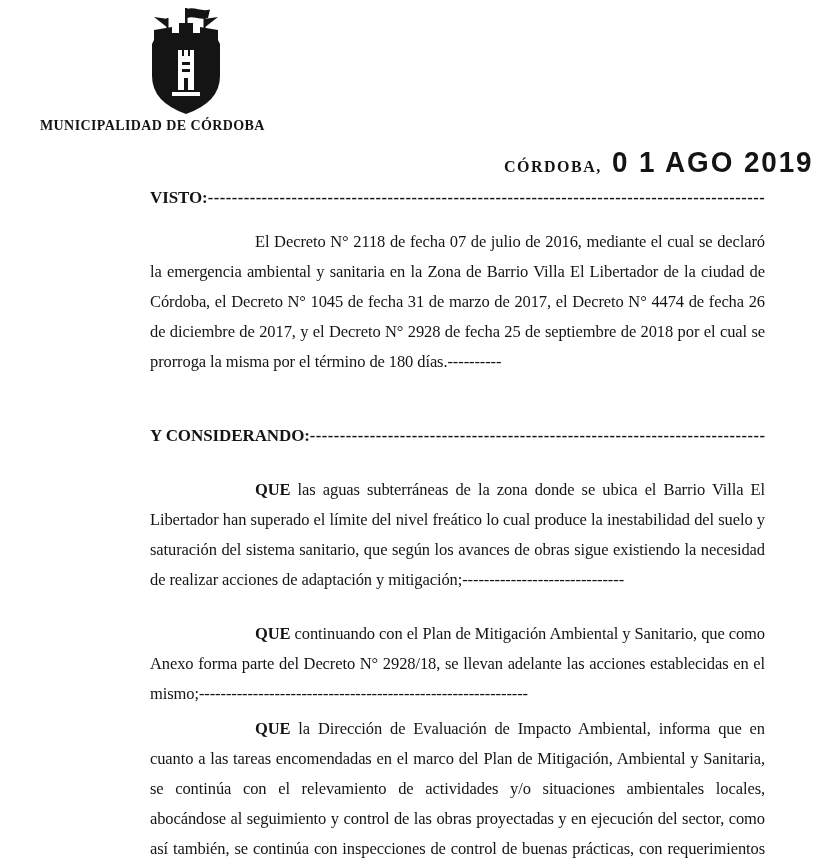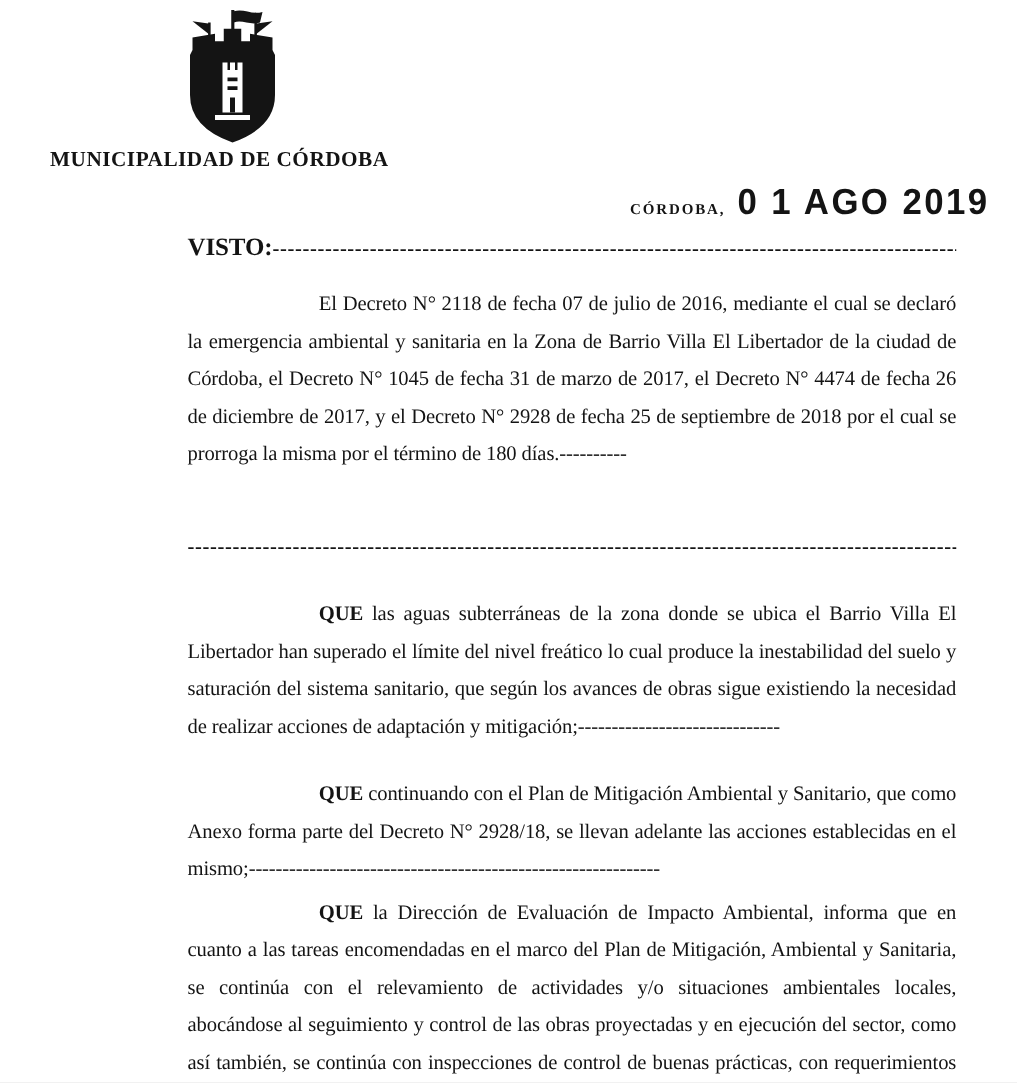--- a/index.html
+++ b/index.html
@@ -8,40 +8,40 @@
     width:823px; height:866px;
     margin:0 auto;
     background:#ffffff;
     overflow:hidden;
     color:#141414;
     font-family:"Liberation Serif", serif;
   }
   .logo { position:absolute; left:138px; top:6px; width:96px; height:110px; }
   .org-name {
     position:absolute; left:40px; top:118px;
-    font-size:17px; font-weight:bold; letter-spacing:0.4px;
+    font-size:14px; font-weight:bold; letter-spacing:0.4px;
     white-space:nowrap;
   }
   .dateline {
     position:absolute; left:504px; top:146px;
     display:flex; align-items:baseline; gap:10px; white-space:nowrap;
   }
-  .city-label { font-size:12px; font-weight:bold; letter-spacing:1.5px; }
+  .city-label { font-size:16px; font-weight:bold; letter-spacing:1.5px; }
   .date-stamp {
     font-family:"Liberation Sans", sans-serif;
     font-weight:bold; font-size:29px; letter-spacing:2px;
     transform:scaleX(0.96); transform-origin:left bottom;
   }
   .body-text {
     position:absolute; left:150px; top:183px; width:615px;
     font-size:16.5px; line-height:30px;
     text-align:justify; letter-spacing:-0.1px;
   }
   .heading-line { display:flex; align-items:baseline; }
-  .heading-label { font-weight:bold; font-size:20px; white-space:nowrap; }
+  .heading-label { font-weight:bold; font-size:17px; white-space:nowrap; }
   .dash-fill {
     flex:1; overflow:hidden; white-space:nowrap;
     font-weight:bold; letter-spacing:0.5px;
   }
   .para { margin:0; text-indent:105px; }
   .para-lead { font-weight:bold; }
   .mt-after-heading { margin-top:14px; }
   .mt-section { margin-top:44px; }
   .mt-para { margin-top:24px; }
   .mt-para-sm { margin-top:5px; }
@@ -85,20 +85,21 @@
   <div class="body-text">
 
     <div class="heading-line">
       <span class="heading-label">VISTO:</span>
       <span class="dash-fill">------------------------------------------------------------------------------------------------------------------------------------</span>
     </div>
 
     <p class="para mt-after-heading">El Decreto N° 2118 de fecha 07 de julio de 2016, mediante el cual se declaró la emergencia ambiental y sanitaria en la Zona de Barrio Villa El Libertador de la ciudad de Córdoba, el Decreto N° 1045 de fecha 31 de marzo de 2017, el Decreto N° 4474 de fecha 26 de diciembre de 2017, y el Decreto N° 2928 de fecha 25 de septiembre de 2018 por el cual se prorroga la misma por el término de 180 días.----------</p>
 
     <div class="heading-line mt-section">
+      <span class="heading-label">Y CONSIDERANDO:</span>
       <span class="dash-fill">------------------------------------------------------------------------------------------------------------------------------------</span>
     </div>
 
     <p class="para mt-para"><span class="para-lead">QUE</span><span> las aguas subterráneas de la zona donde se ubica el Barrio Villa El Libertador han superado el límite del nivel freático lo cual produce la inestabilidad del suelo y saturación del sistema sanitario, que según los avances de obras sigue existiendo la necesidad de realizar acciones de adaptación y mitigación;------------------------------</span></p>
 
     <p class="para mt-para"><span class="para-lead">QUE</span><span> continuando con el Plan de Mitigación Ambiental y Sanitario, que como Anexo forma parte del Decreto N° 2928/18, se llevan adelante las acciones establecidas en el mismo;-------------------------------------------------------------</span></p>
 
     <p class="para mt-para-sm"><span class="para-lead">QUE</span><span> la Dirección de Evaluación de Impacto Ambiental, informa que en cuanto a las tareas encomendadas en el marco del Plan de Mitigación, Ambiental y Sanitaria, se continúa con el relevamiento de actividades y/o situaciones ambientales locales, abocándose al seguimiento y control de las obras proyectadas y en ejecución del sector, como así también, se continúa con inspecciones de control de buenas prácticas, con requerimientos adecuados y coordinación con el Inspector de Obra respecto a</span></p>
 
   </div>

